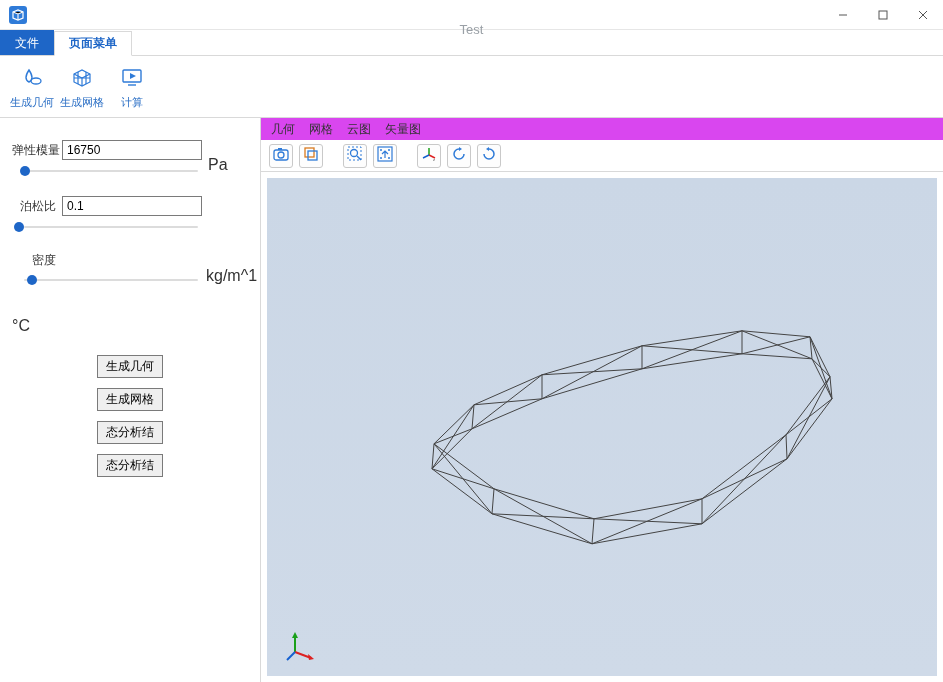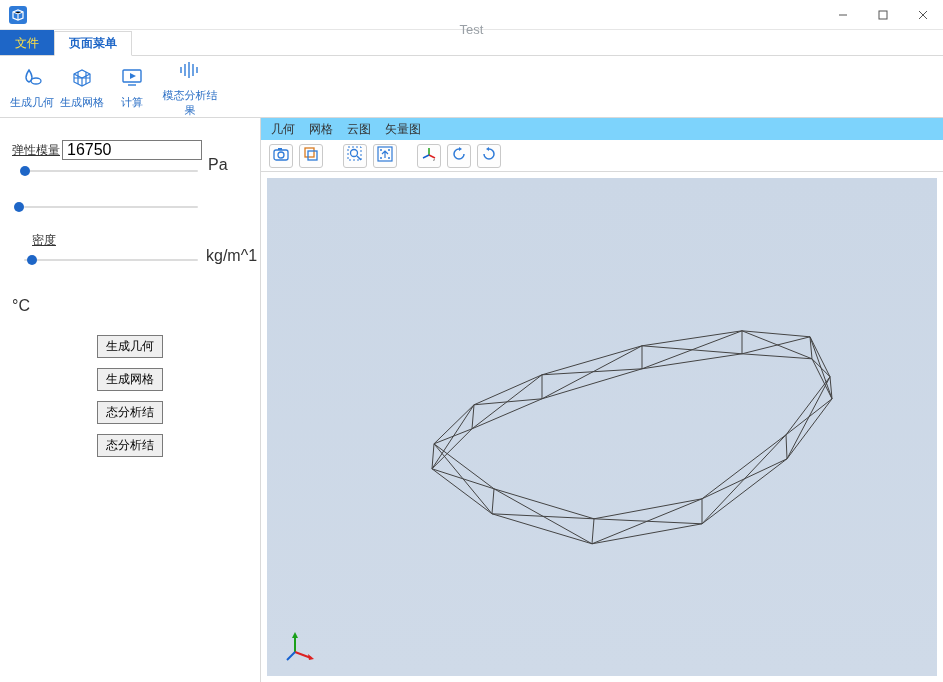--- a/index.html
+++ b/index.html
@@ -8,49 +8,49 @@
     
     .titlebar { height: 30px; background: #fff; border-bottom: 1px solid #e6e6e6; display: flex; align-items: center; position: relative; }
     .titlebar .app-icon { width: 24px; height: 24px; margin-left: 6px; display: flex; align-items: center; justify-content: center; }
     .titlebar .title-text { position: absolute; left: 50%; transform: translateX(-50%); color: #9aa0a6; font-size: 13px; margin-top: 29px; }
     .window-controls { margin-left: auto; display: flex; }
     .win-btn { width: 40px; height: 28px; display: flex; align-items: center; justify-content: center; color: #666; }
 
     
     .menutabs { height: 26px; background: #fff; display: flex; align-items: stretch; border-bottom: 1px solid #d9d9d9; }
     .menutab { padding: 0 14px; display: flex; align-items: center; font-size: 12px; border: 1px solid transparent; border-bottom: none; }
-    .menutab.active-blue { background: #1e66c7; color: #fde047; }
+    .menutab.active-blue { background: #1e66c7; color: #ffffff; }
     .menutab.active-white { background: #fff; color: #1e66c7; border: 1px solid #d9d9d9; border-bottom: 1px solid #fff; position: relative; top: 1px; font-weight: bold; }
 
     
     .ribbon { height: 62px; background: #fff; display: flex; align-items: center; padding: 0 10px; border-bottom: 1px solid #d9d9d9; gap: 6px; }
     .ribbon-btn { width: 44px; text-align: center; }
     .ribbon-btn .ricon { height: 28px; display: flex; align-items: center; justify-content: center; }
     .ribbon-btn .rlabel { font-size: 11px; color: #2b6fc5; margin-top: 4px; }
 
     
     .mainrow { display: flex; height: calc(682px - 30px - 26px - 62px); }
     .sidebar { width: 260px; padding: 22px 12px 12px 12px; background: #fff; }
     .viewer-area { flex: 1; display: flex; flex-direction: column; border-left: 1px solid #d9d9d9; }
 
     
     .field-block { margin-bottom: 18px; }
     .field-row { display: flex; align-items: center; gap: 6px; }
-    .field-label { width: 44px; text-align: right; font-size: 12px; color: #333; white-space: nowrap; text-decoration: underline; }
-    .field-input { border: 1px solid #7a7a7a; height: 20px; width: 140px; padding: 0 4px; font-size: 16px; }
+    .field-label { width: 44px; text-align: right; font-size: 12px; color: #333; white-space: nowrap; }
+    .field-input { border: 1px solid #7a7a7a; height: 20px; width: 140px; padding: 0 4px; font-size: 12px; }
     .field-unit { width: 42px; font-size: 16px; color: #333; padding-top: 12px; }
     .slider-track { width: 184px; height: 14px; margin-left: 2px; margin-top: 4px; position: relative; }
     .slider-rail { position: absolute; left: 10px; right: 0; top: 6px; height: 2px; background: #dcdcdc; border-radius: 1px; }
     .slider-thumb { position: absolute; top: 2px; width: 10px; height: 10px; border-radius: 50%; background: #1e66c7; }
 
     .side-buttons { margin-top: 20px; display: flex; flex-direction: column; align-items: center; gap: 10px; }
     .native-btn { border: 1px solid #7a7a7a; background: #efefef; padding: 2px 8px; font-size: 12px; cursor: pointer; }
 
     
-    .viewer-tabs { height: 22px; display: flex; align-items: center; gap: 14px; padding: 0 10px; font-size: 12px; color: #333; background: #7dd3fc; }
+    .viewer-tabs { height: 22px; display: flex; align-items: center; gap: 14px; padding: 0 10px; font-size: 12px; color: #333; background: #d946ef; }
     .viewer-tabs span { cursor: pointer; }
 
     
     .viewer-toolbar { height: 32px; background: #fff; display: flex; align-items: center; gap: 6px; padding: 0 8px; border-bottom: 1px solid #d9d9d9; }
     .vt-btn { width: 24px; height: 24px; border: 1px solid #c9c9c9; border-radius: 3px; display: flex; align-items: center; justify-content: center; background: #fdfdfd; cursor: pointer; }
     .vt-spacer { width: 8px; }
 
     
     .canvas { flex: 1; position: relative; background: linear-gradient(#cbd7e6, #cfdae8); margin: 6px; }
     .axis-triad { position: absolute; left: 18px; bottom: 14px; }
@@ -118,34 +118,20 @@
   <div class="ribbon-btn">
     <div class="ricon">
         <svg width="24" height="22" viewBox="0 0 24 22">
           <rect x="3" y="4" width="18" height="12" rx="1" fill="none" stroke="#2f7bd8" stroke-width="1.4"></rect>
           <path d="M10 7 L16 10 L10 13 Z" fill="#2f7bd8"></path>
           <line x1="8" y1="19" x2="16" y2="19" stroke="#2f7bd8" stroke-width="1.4"></line>
         </svg>
       </div>
     <div class="rlabel">计算</div>
   </div>
-  <div class="ribbon-btn" style="width:60px">
-    <div class="ricon">
-        <svg width="26" height="22" viewBox="0 0 26 22">
-          <g stroke="#2f7bd8" stroke-width="1.4">
-            <line x1="4" y1="8" x2="4" y2="14"></line>
-            <line x1="8" y1="5" x2="8" y2="17"></line>
-            <line x1="12" y1="3" x2="12" y2="19"></line>
-            <line x1="16" y1="5" x2="16" y2="17"></line>
-            <line x1="20" y1="8" x2="20" y2="14"></line>
-          </g>
-        </svg>
-      </div>
-    <div class="rlabel">模态分析结果</div>
-  </div>
 </div>
 
 <div class="mainrow">
 
   <div class="sidebar">
 
     <div class="field-block">
       <div class="field-row">
         <div style="flex:1">
           <div class="field-row">
@@ -157,20 +143,24 @@
               <div class="slider-thumb" style="left:3%"></div>
           </div>
         </div>
         <div class="field-unit">Pa</div>
       </div>
     </div>
 
     <div class="field-block">
       <div class="field-row">
         <div style="flex:1">
+          <div class="field-row">
+            <div class="field-label">泊松比</div>
+            <input class="field-input" value="0.1" style="">
+          </div>
           <div class="slider-track">
             <div class="slider-rail"></div>
               <div class="slider-thumb" style="left:0%"></div>
           </div>
         </div>
         <div class="field-unit"></div>
       </div>
     </div>
 
     <div class="field-block">

